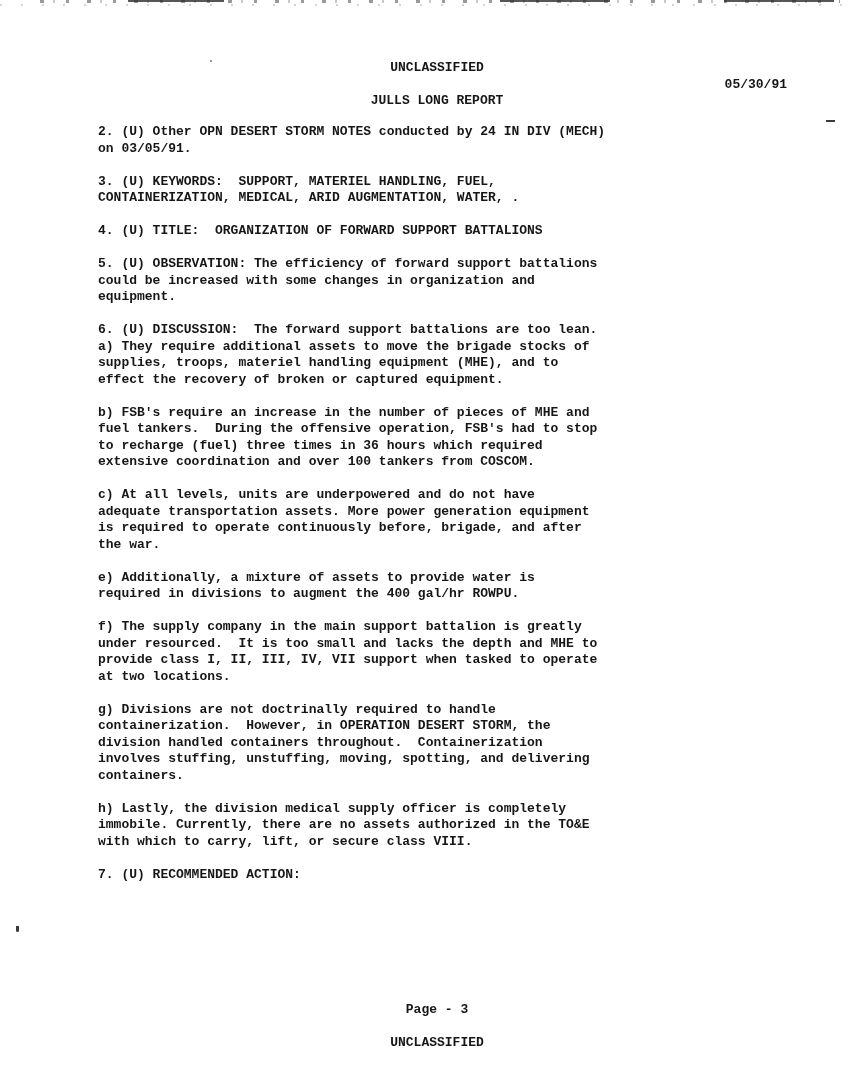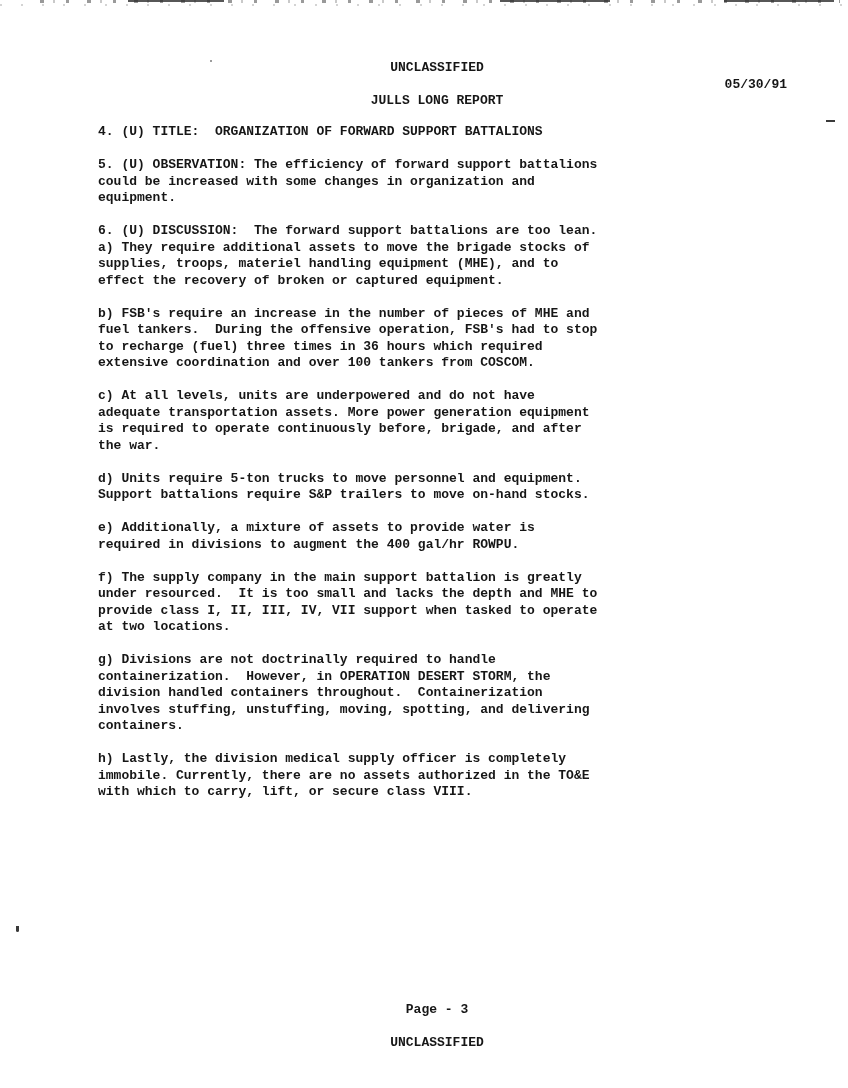--- a/index.html
+++ b/index.html
@@ -90,51 +90,54 @@
   <div class="speck" style="top:926px;left:16px;width:3px;height:6px;border-radius:0 0 3px 3px;"></div>
   <div class="speck" style="top:60px;left:210px;width:2px;height:2px;opacity:.5;"></div>
 
   <div class="center-line" style="top:60px;">UNCLASSIFIED</div>
 
   <div class="date-line">05/30/91</div>
 
   <div class="center-line" style="top:93px;">JULLS LONG REPORT</div>
 
   <div class="content">
+    <div class="para">2. (U) Other OPN DESERT STORM NOTES conducted by 24 IN DIV (MECH)
+on 03/05/91.</div>
+    <div class="para">3. (U) KEYWORDS:  SUPPORT, MATERIEL HANDLING, FUEL,
+CONTAINERIZATION, MEDICAL, ARID AUGMENTATION, WATER, .</div>
     <div class="para">4. (U) TITLE:  ORGANIZATION OF FORWARD SUPPORT BATTALIONS</div>
     <div class="para">5. (U) OBSERVATION: The efficiency of forward support battalions
 could be increased with some changes in organization and
 equipment.</div>
     <div class="para">6. (U) DISCUSSION:  The forward support battalions are too lean.
 a) They require additional assets to move the brigade stocks of
 supplies, troops, materiel handling equipment (MHE), and to
 effect the recovery of broken or captured equipment.</div>
     <div class="para">b) FSB's require an increase in the number of pieces of MHE and
 fuel tankers.  During the offensive operation, FSB's had to stop
 to recharge (fuel) three times in 36 hours which required
 extensive coordination and over 100 tankers from COSCOM.</div>
     <div class="para">c) At all levels, units are underpowered and do not have
 adequate transportation assets. More power generation equipment
 is required to operate continuously before, brigade, and after
 the war.</div>
-    <div class="para">d) Units require 5-ton trucks to move personnel and equipment.
-Support battalions require S&amp;P trailers to move on-hand stocks.</div>
     <div class="para">e) Additionally, a mixture of assets to provide water is
 required in divisions to augment the 400 gal/hr ROWPU.</div>
     <div class="para">f) The supply company in the main support battalion is greatly
 under resourced.  It is too small and lacks the depth and MHE to
 provide class I, II, III, IV, VII support when tasked to operate
 at two locations.</div>
     <div class="para">g) Divisions are not doctrinally required to handle
 containerization.  However, in OPERATION DESERT STORM, the
 division handled containers throughout.  Containerization
 involves stuffing, unstuffing, moving, spotting, and delivering
 containers.</div>
     <div class="para">h) Lastly, the division medical supply officer is completely
 immobile. Currently, there are no assets authorized in the TO&amp;E
 with which to carry, lift, or secure class VIII.</div>
+    <div class="para">7. (U) RECOMMENDED ACTION:</div>
   </div>
 
   <div class="center-line" style="top:1002px;">Page - 3</div>
 
   <div class="center-line" style="top:1035px;">UNCLASSIFIED</div>
 
 </div>
 
 </body></html>

